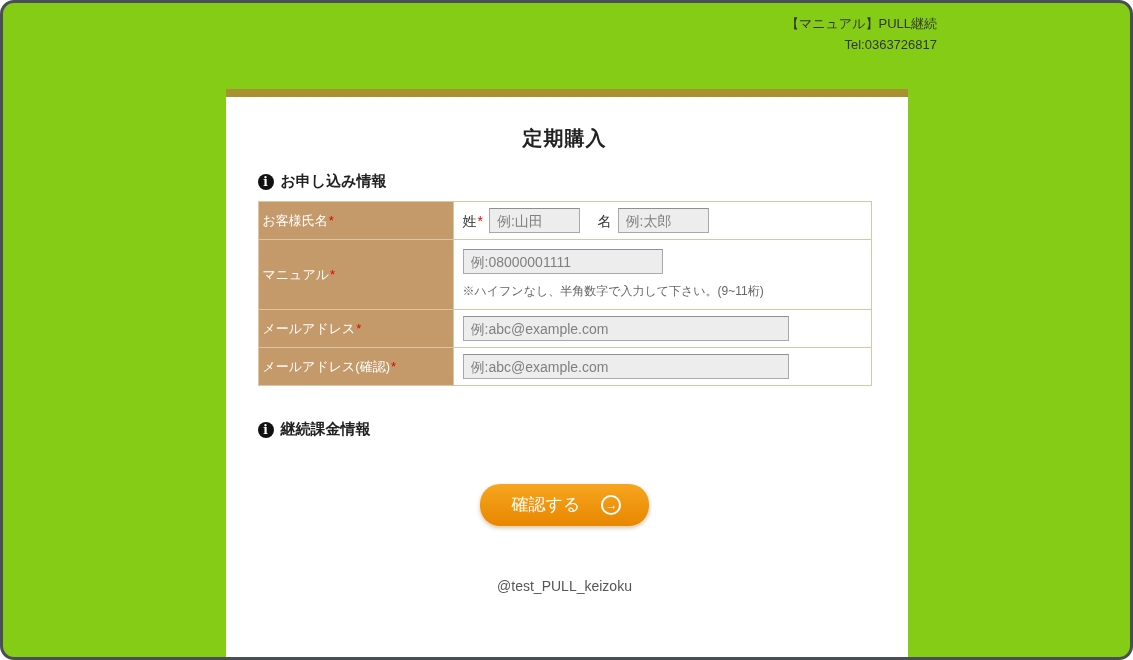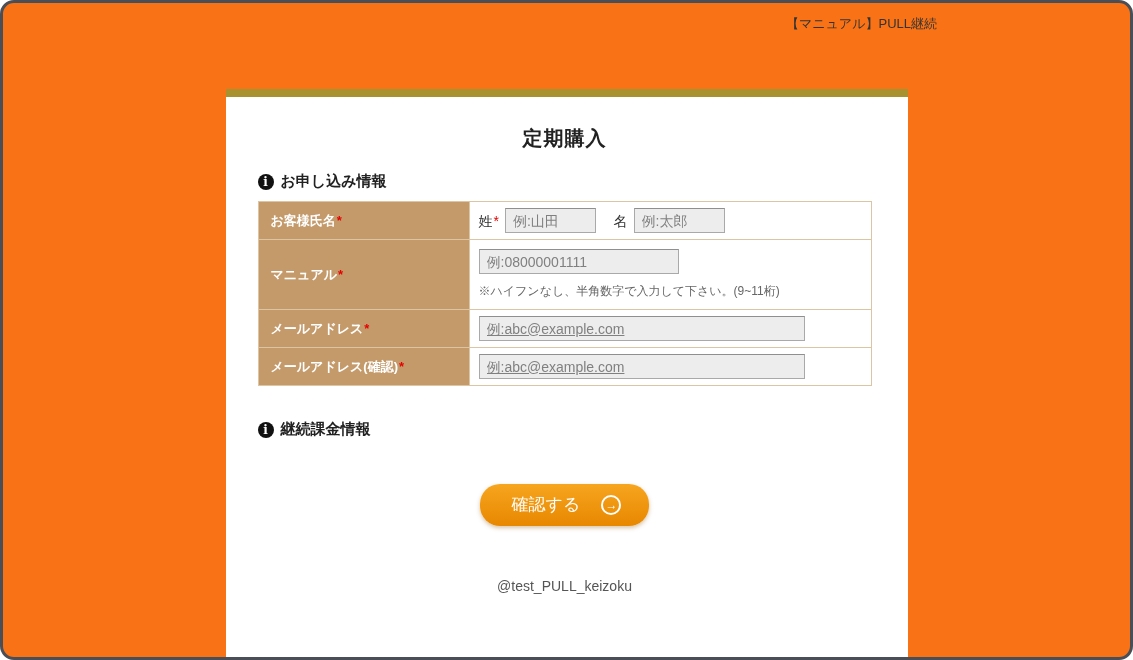--- a/index.html
+++ b/index.html
@@ -4,21 +4,21 @@
 <style>
   html, body { margin: 0; padding: 0; background: #ffffff; }
   body { font-family: "Liberation Sans", sans-serif; }
 
   .viewport {
     position: relative;
     width: 1133px; height: 660px;
     box-sizing: border-box;
     border: 3px solid #4a4f57;
     border-radius: 14px;
-    background: #f97316;
+    background: #84cc16;
     overflow: hidden;
   }
 
   
   .topbar {
     height: 82px;
     box-sizing: border-box;
     padding: 10px 193px 0 0;
     text-align: right;
     font-size: 13px;
@@ -72,23 +72,23 @@
 
   table.form-table {
     width: 100%;
     border-collapse: collapse;
     font-size: 13px;
   }
   .form-table td { border: 1px solid #dcc5a3; }
   td.label-cell {
     background: #c49a6b;
     color: #ffffff;
-    font-weight: bold;
+    font-weight: normal;
     width: 186px;
-    padding: 8px 12px;
+    padding: 8px 4px;
     vertical-align: middle;
     font-size: 13px;
   }
   td.value-cell {
     background: #ffffff;
     padding: 6px 9px;
     color: #333333;
     vertical-align: middle;
   }
   td.value-cell.tall { padding-top: 9px; padding-bottom: 9px; }
@@ -102,21 +102,21 @@
     height: 25px;
     padding: 2px 7px;
     font-size: 14px;
     color: #808080;
     box-sizing: border-box;
     font-family: inherit;
   }
   .text-input::placeholder { color: #808080; opacity: 1; }
   .w-name  { width: 91px; }
   .w-phone { width: 200px; }
-  .w-email { width: 326px; text-decoration: underline; }
+  .w-email { width: 326px; }
 
   .inline-label { font-size: 14px; color: #333333; margin-right: 6px; }
   .inline-label + .text-input { margin-right: 14px; }
 
   .field-note { font-size: 12px; color: #666666; margin-top: 9px; }
 
   .fee-value { font-size: 14px; color: #333333; padding: 2px 0; }
 
   .section-gap { height: 14px; }
 
@@ -155,20 +155,21 @@
     color: #555555;
   }
 </style>
 </head>
 <body>
 
 <div class="viewport">
 
   <div class="topbar">
     <div>【マニュアル】PULL継続</div>
+    <div>Tel:0363726817</div>
   </div>
 
   <div class="content-col">
     <div class="gold-bar"></div>
 
     <div class="inner">
       <h1 class="page-title">定期購入</h1>
 
       <div class="section-head">
         <span class="info-icon">i</span>

